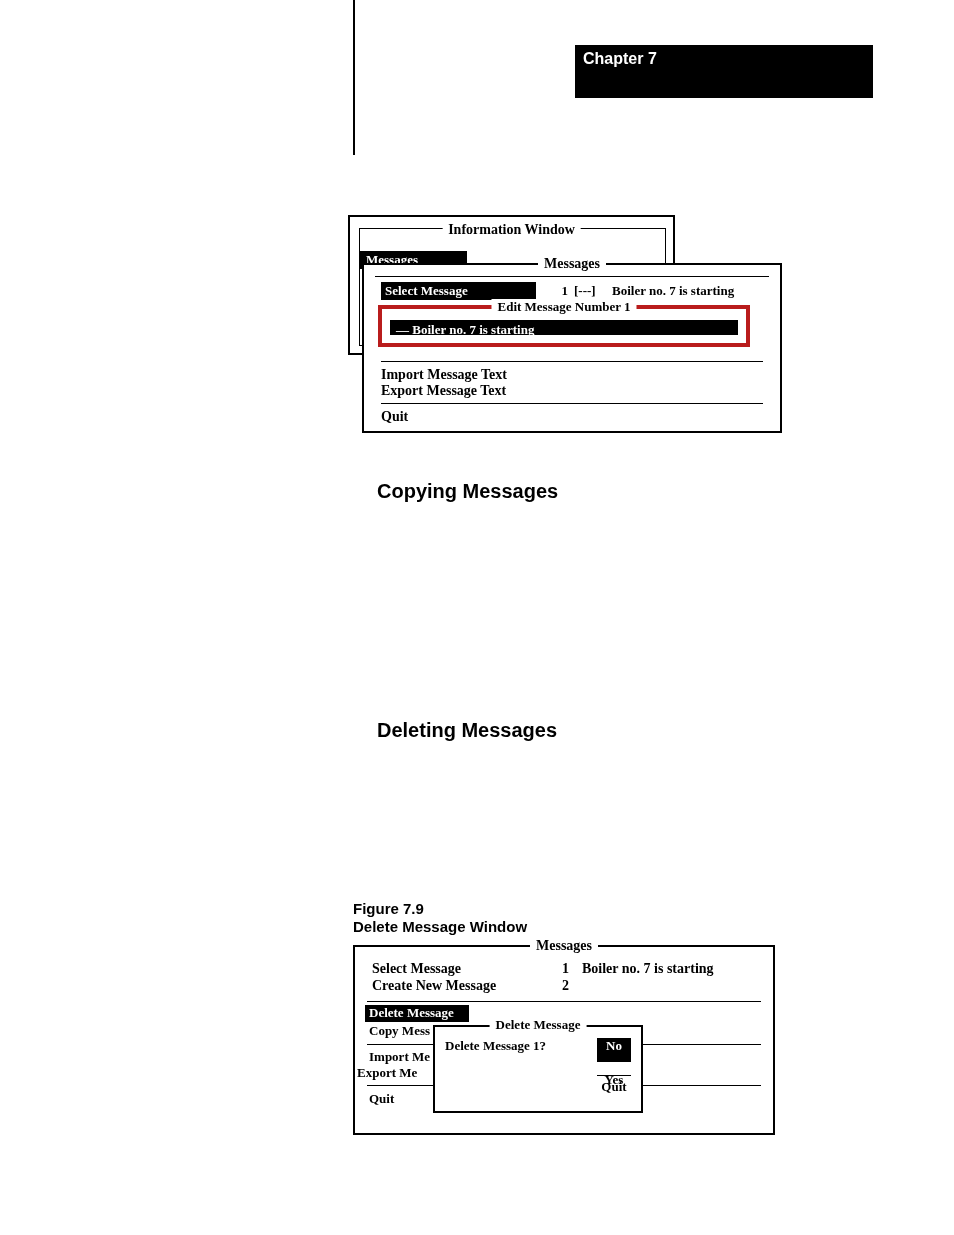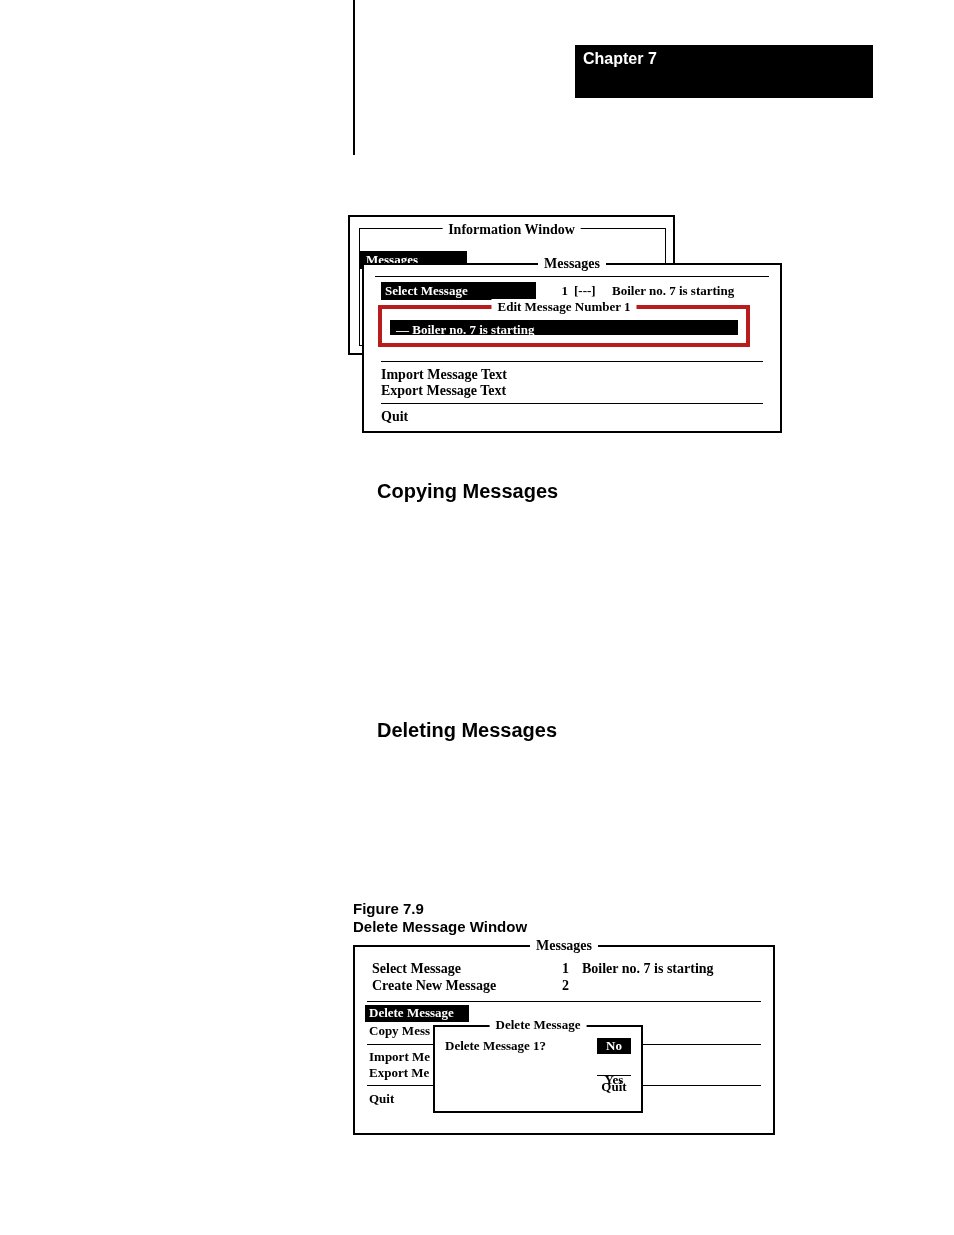--- a/index.html
+++ b/index.html
@@ -201,21 +201,21 @@
   .del-hl {
     position: absolute; left: 10px; top: 58px;
     width: 104px; height: 17px;
     background: #000; color: #fff;
     font-size: 13px; font-weight: bold;
     padding-left: 4px; line-height: 16px;
   }
   .copy-lbl { position: absolute; left: 14px; top: 76px; font-size: 13px; font-weight: bold; }
   .hr79b { position: absolute; left: 12px; right: 12px; top: 97px; border-top: 1px solid #000; }
   .imp79 { position: absolute; left: 14px; top: 102px; font-size: 13px; font-weight: bold; }
-  .exp79 { position: absolute; left: 14px; top: 118px; font-size: 13px; font-weight: bold; }
+  .exp79 { position: absolute; left: 2px; top: 118px; font-size: 13px; font-weight: bold; }
   .hr79c { position: absolute; left: 12px; right: 12px; top: 138px; border-top: 1px solid #000; }
   .quit79 { position: absolute; left: 14px; top: 144px; font-size: 13px; font-weight: bold; }
 
   .del-dialog {
     position: absolute;
     left: 78px; top: 78px;
     width: 210px; height: 88px;
     border: 2px solid #000;
     background: #fff;
   }
@@ -226,21 +226,21 @@
     background: #fff; padding: 0 6px;
     font-size: 13px; font-weight: bold;
   }
   .del-q-row {
     position: absolute; left: 10px; top: 11px; right: 10px;
     display: flex; font-size: 13px; font-weight: bold;
   }
   .del-q-row .q { flex: 1; }
   .del-no {
     background: #000; color: #fff;
-    width: 34px; text-align: center; line-height: 16px; height: 16px;
+    width: 34px; text-align: center; line-height: 16px; height: 24px;
   }
   .del-yes {
     position: absolute; right: 10px; top: 28px;
     font-size: 13px; font-weight: bold; width: 34px; text-align: center; margin-top: 17px;
   }
   .del-hr { position: absolute; right: 10px; top: 48px; width: 34px; border-top: 1px solid #000; }
   .del-quit {
     position: absolute; right: 10px; top: 52px;
     font-size: 13px; font-weight: bold; width: 34px; text-align: center;
   }

